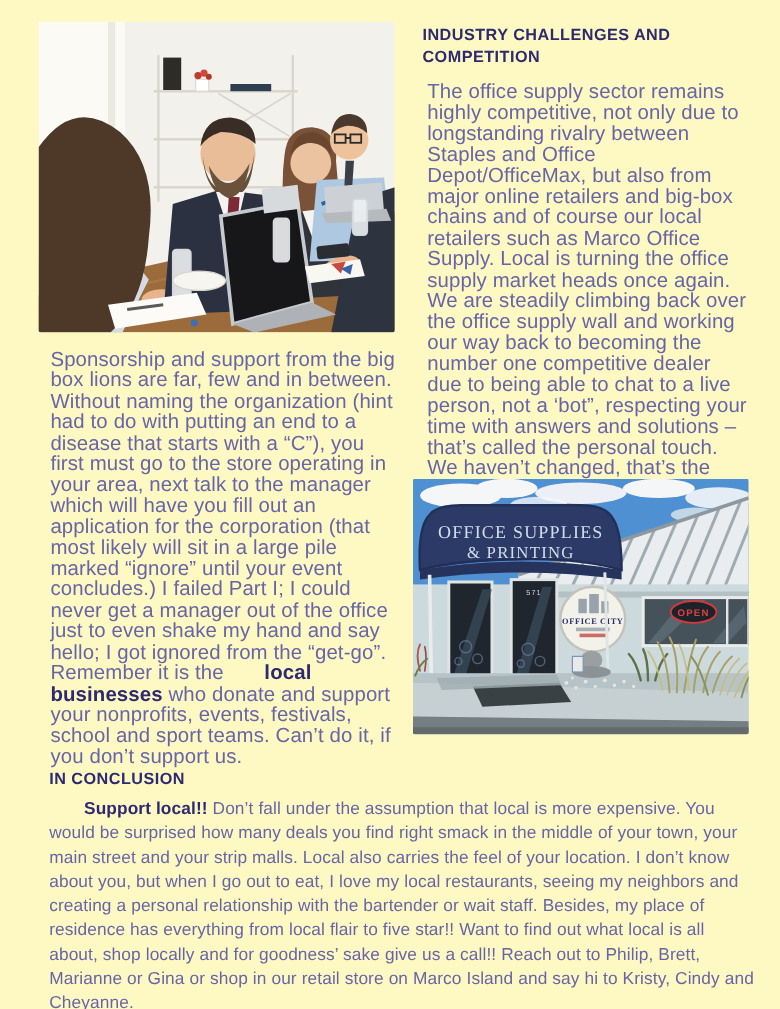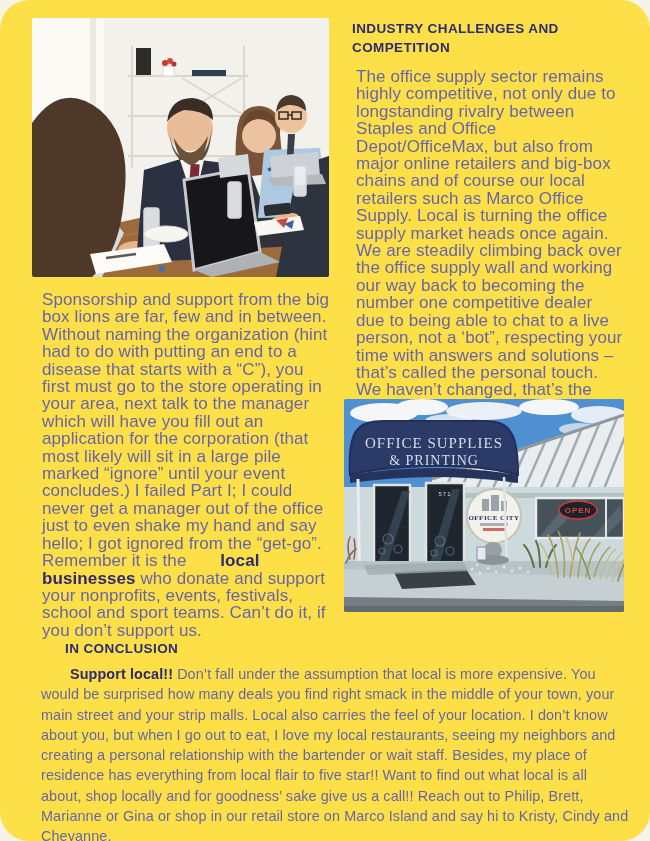--- a/index.html
+++ b/index.html
@@ -1,40 +1,39 @@
 <!DOCTYPE html>
 <html><head>
 <meta charset="utf-8">
 <style>
   html,body { margin:0; padding:0; background:#f5f4e7; }
   .page {
     position:relative; width:650px; height:841px;
-    background:#fde047; overflow:hidden;
+    background:#fef9c3; overflow:hidden;
     font-family:"Liberation Sans", sans-serif;
-    border-radius:29px;
   }
   .photo { position:absolute; overflow:hidden; border-radius:2px; }
   .photo svg { display:block; width:100%; height:100%; }
   .photo-meeting { left:32px; top:18px; width:297px; height:259px; }
   .photo-store   { left:344px; top:399px; width:280px; height:213px; }
 
   .col-right { position:absolute; left:352px; top:19px; width:273px; }
   .col-left  { position:absolute; left:42px;  top:291px; width:289px; }
   .conclusion{ position:absolute; left:41px;  top:639px; width:588px; }
 
   .heading {
     color:#2e2a72; font-weight:700; font-size:13.5px; line-height:19px;
     letter-spacing:.4px; margin:0 0 11px 0;
   }
   .body-text {
     color:#6765a8; font-size:17px; line-height:17.4px; margin:0;
     letter-spacing:.1px;
   }
   .col-right .body-text { padding-left:4px; }
-  .conclusion .heading { margin-bottom:6px;margin-left:24px; }
+  .conclusion .heading { margin-bottom:6px; }
   .conclusion .body-text { font-size:14.4px; line-height:20.3px; }
   .bold-accent { color:#2e2a72; font-weight:700;margin-left:29px; }
 </style>
 </head>
 <body>
 
 <div class="page">
 
   <div class="photo photo-meeting">
     <svg viewBox="0 0 297 259" preserveAspectRatio="none" role="img">

